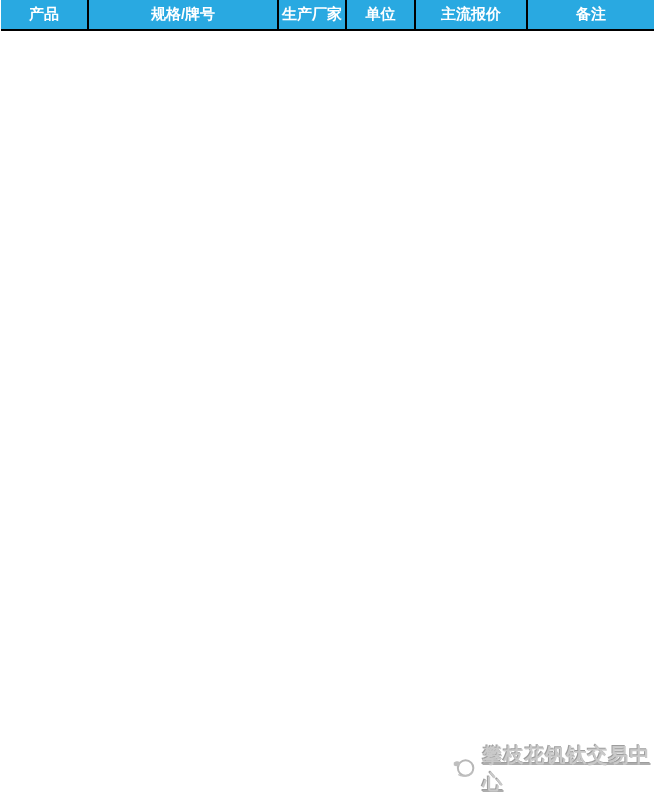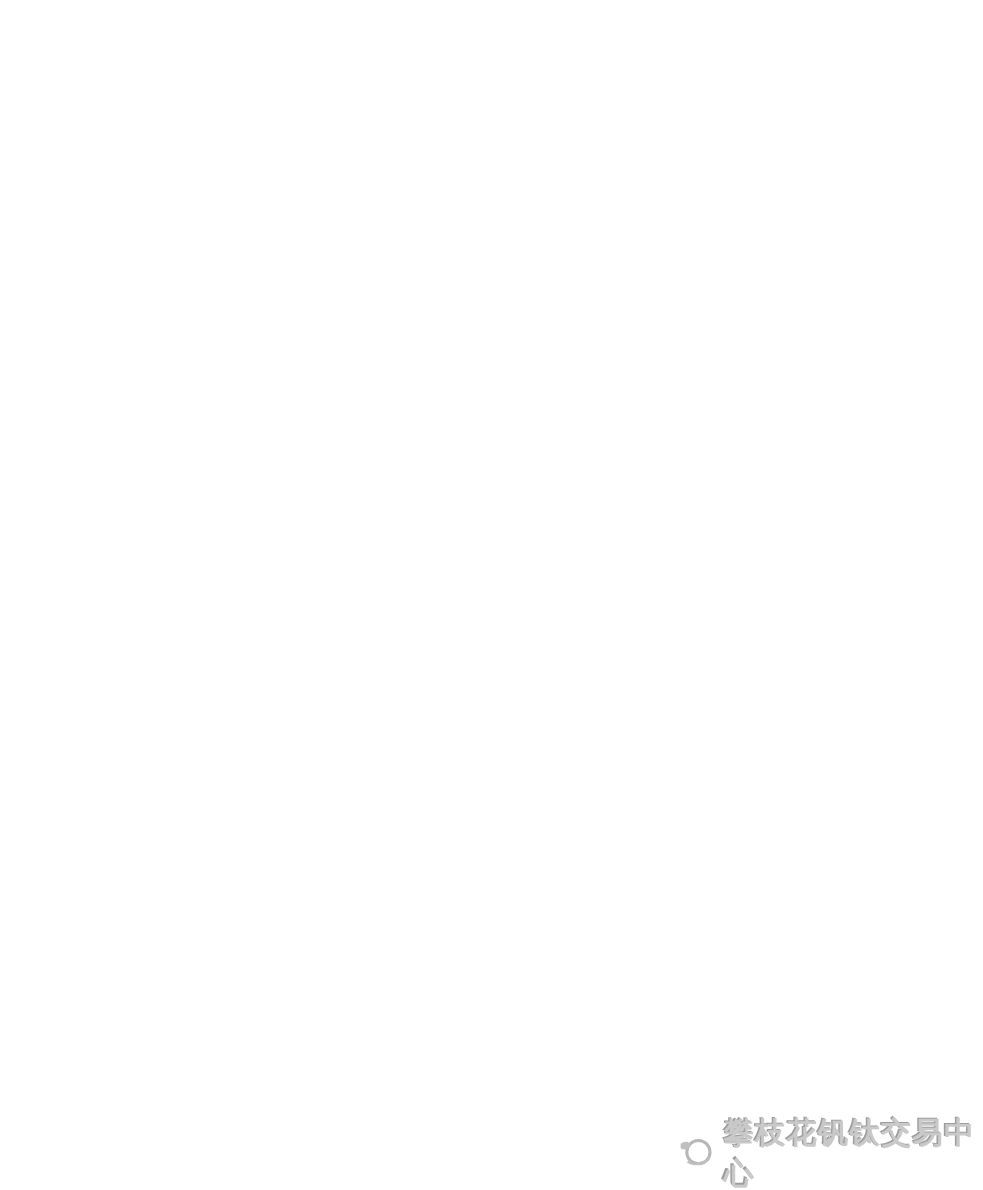--- a/index.html
+++ b/index.html
@@ -31,33 +31,56 @@
     color:var(--header-text,#ffffff);
     font-weight:bold;height:27px;text-align:center;
     border-top:none;
   }
   thead th:first-child{border-left:none;}
   thead th:last-child{border-right:none;}
   .watermark{
     position:absolute;left:451px;top:752px;height:34px;
     display:flex;align-items:center;gap:6px;
     color:var(--watermark-gray,#ADADAD);
+    text-decoration:underline;
   }
   .watermark svg{display:block;opacity:.85;}
   .wm-text{
     font-size:20px;font-weight:bold;letter-spacing:1px;
     color:#c9c9c9;
     text-shadow:-1px -1px 0 #9d9d9d, 1px 1px 0 #ffffff;
   }
 </style>
 </head>
 <body>
 
 <div class="page">
 
+  <table class="price">
+    <colgroup>
+      <col class="c-product">
+        <col class="c-speca">
+        <col class="c-specb">
+      <col class="c-factory">
+        <col class="c-unit">
+        <col class="c-price">
+        <col class="c-note">
+    </colgroup>
+    <thead>
+      <tr>
+        <th>产品</th>
+        <th colspan="2">规格/牌号</th>
+        <th>生产厂家</th>
+        <th>单位</th>
+        <th>主流报价</th>
+        <th>备注</th>
+      </tr>
+    </thead>
+    <tbody id="tbody"></tbody>
+  </table>
 
   <div class="watermark">
     <svg width="28" height="28" viewBox="0 0 28 28" fill="none">
       <circle cx="16" cy="13" r="8.5" stroke="#ababab" stroke-width="2.2"></circle>
       <path d="M3 7 C6 4.5, 10 5, 10 8 C10 11, 5 12, 3 10 Z" fill="#b5b5b5"></path>
       <path d="M8 20 C12 23, 21 22, 24 17" stroke="#b5b5b5" stroke-width="1.6"></path>
     </svg>
     <span class="wm-text">攀枝花钒钛交易中心</span>
   </div>
 

